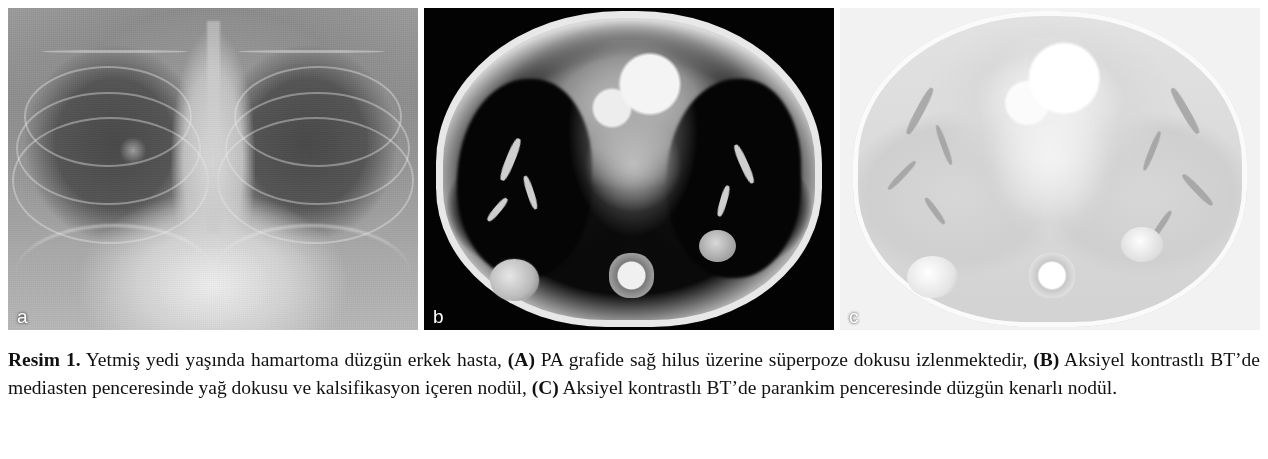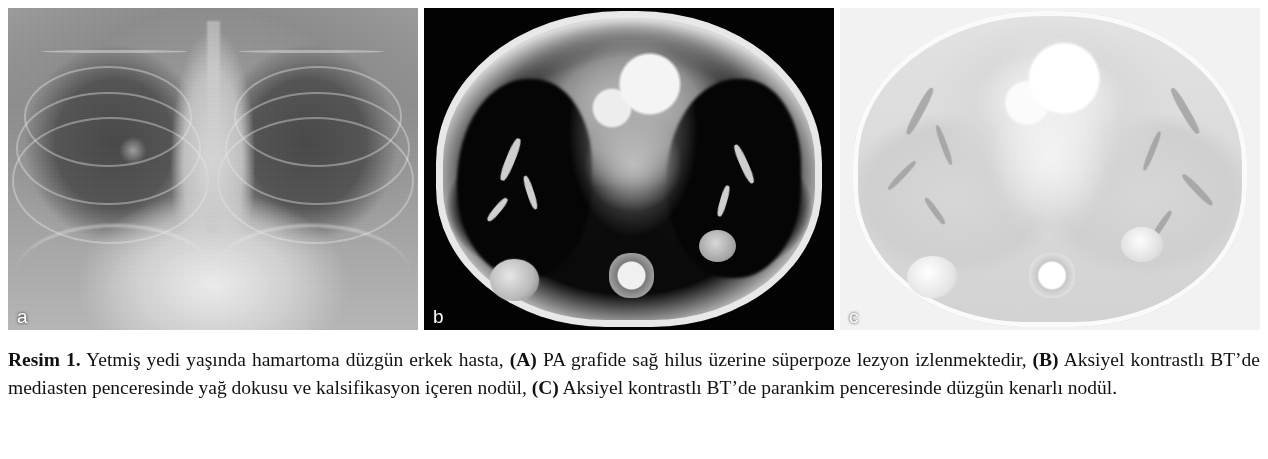--- a/index.html
+++ b/index.html
@@ -336,16 +336,16 @@
         <div class="ct-c-nodule2"></div>
         <div class="ct-c-vertebra"></div>
         <div class="ct-c-nodule"></div>
       </div>
       <div class="panel-label">c</div>
     </div>
 
   </div>
 
   <div class="caption">
-    <b>Resim 1.</b><span><span> Yetmiş yedi yaşında hamartoma düzgün erkek hasta, </span><b>(A)</b><span> PA grafide sağ hilus üzerine süperpoze lezyon izlenmektedir, </span><b>(B)</b><span> Aksiyel kontrastlı BT’de mediasten penceresinde yağ dokusu ve kalsifikasyon içeren nodül, </span><b>(C)</b><span> Aksiyel kontrastlı BT’de parankim penceresinde düzgün kenarlı nodül.</span></span>
+    <b>Resim 1.</b><span><span> Yetmiş yedi yaşında hamartoma düzgün erkek hasta, </span><b>(A)</b><span> PA grafide sağ hilus üzerine süperpoze dokusu izlenmektedir, </span><b>(B)</b><span> Aksiyel kontrastlı BT’de mediasten penceresinde yağ dokusu ve kalsifikasyon içeren nodül, </span><b>(C)</b><span> Aksiyel kontrastlı BT’de parankim penceresinde düzgün kenarlı nodül.</span></span>
   </div>
 
 </div>
 
 </body></html>

